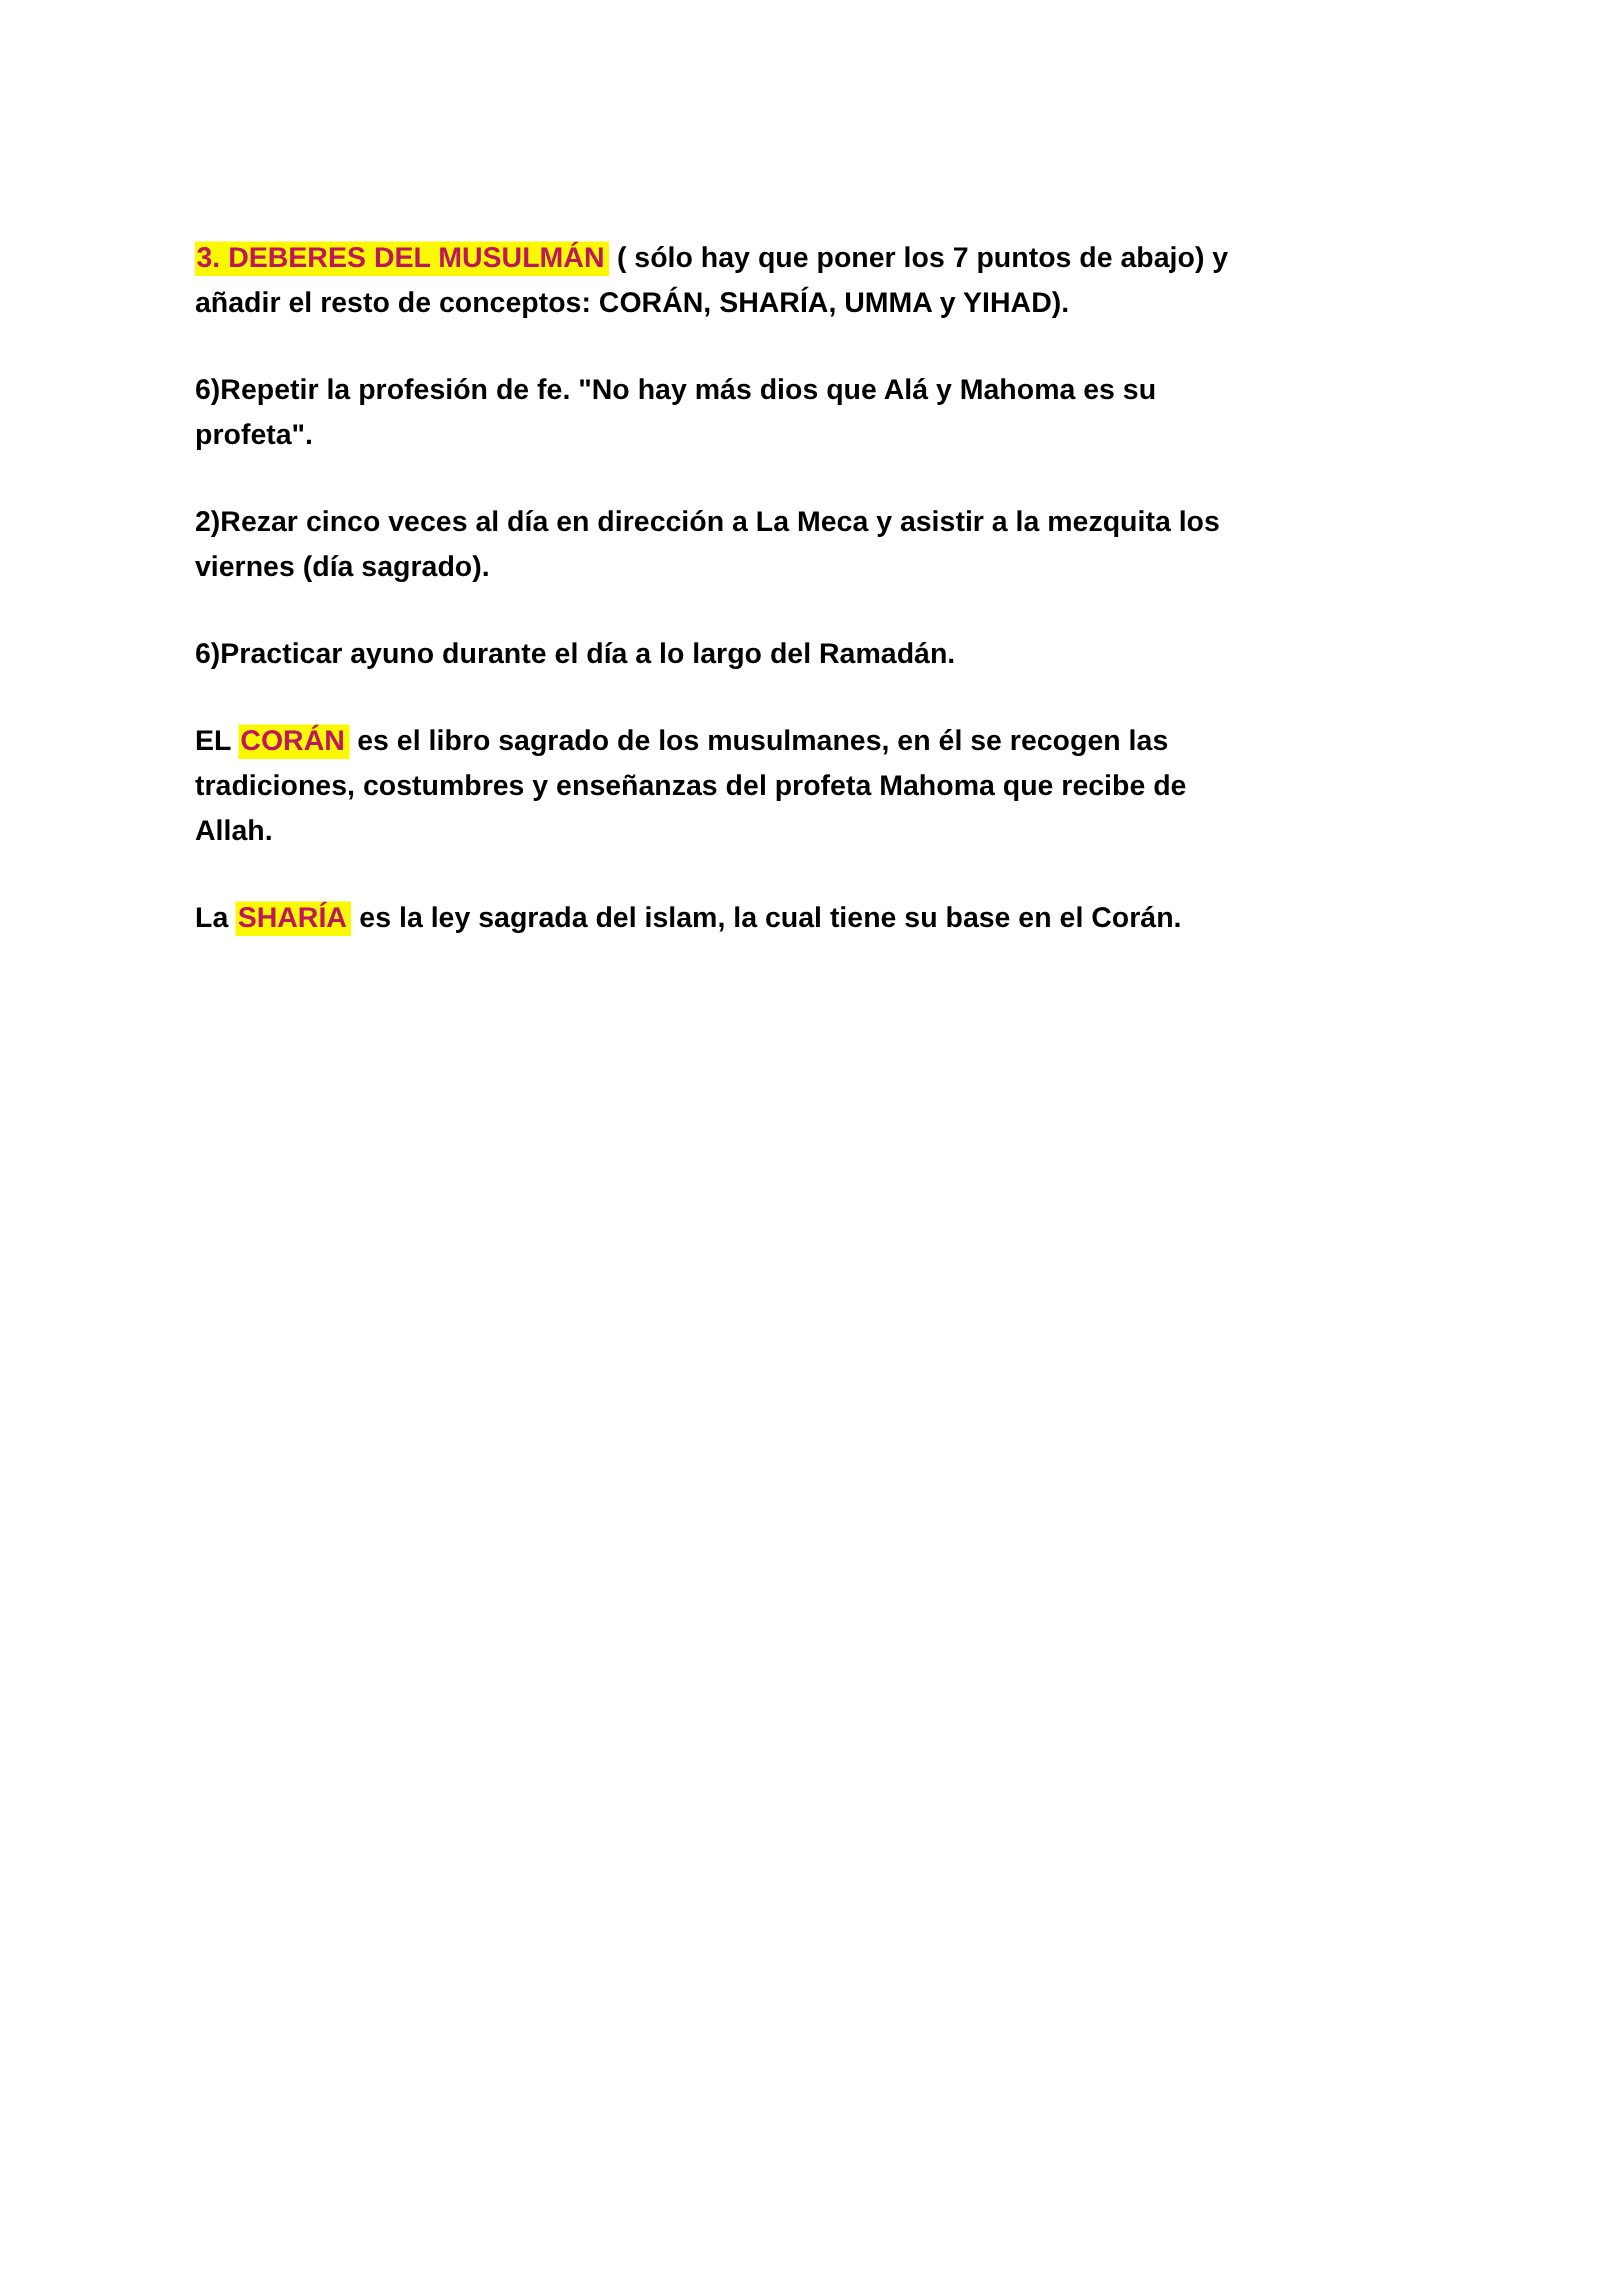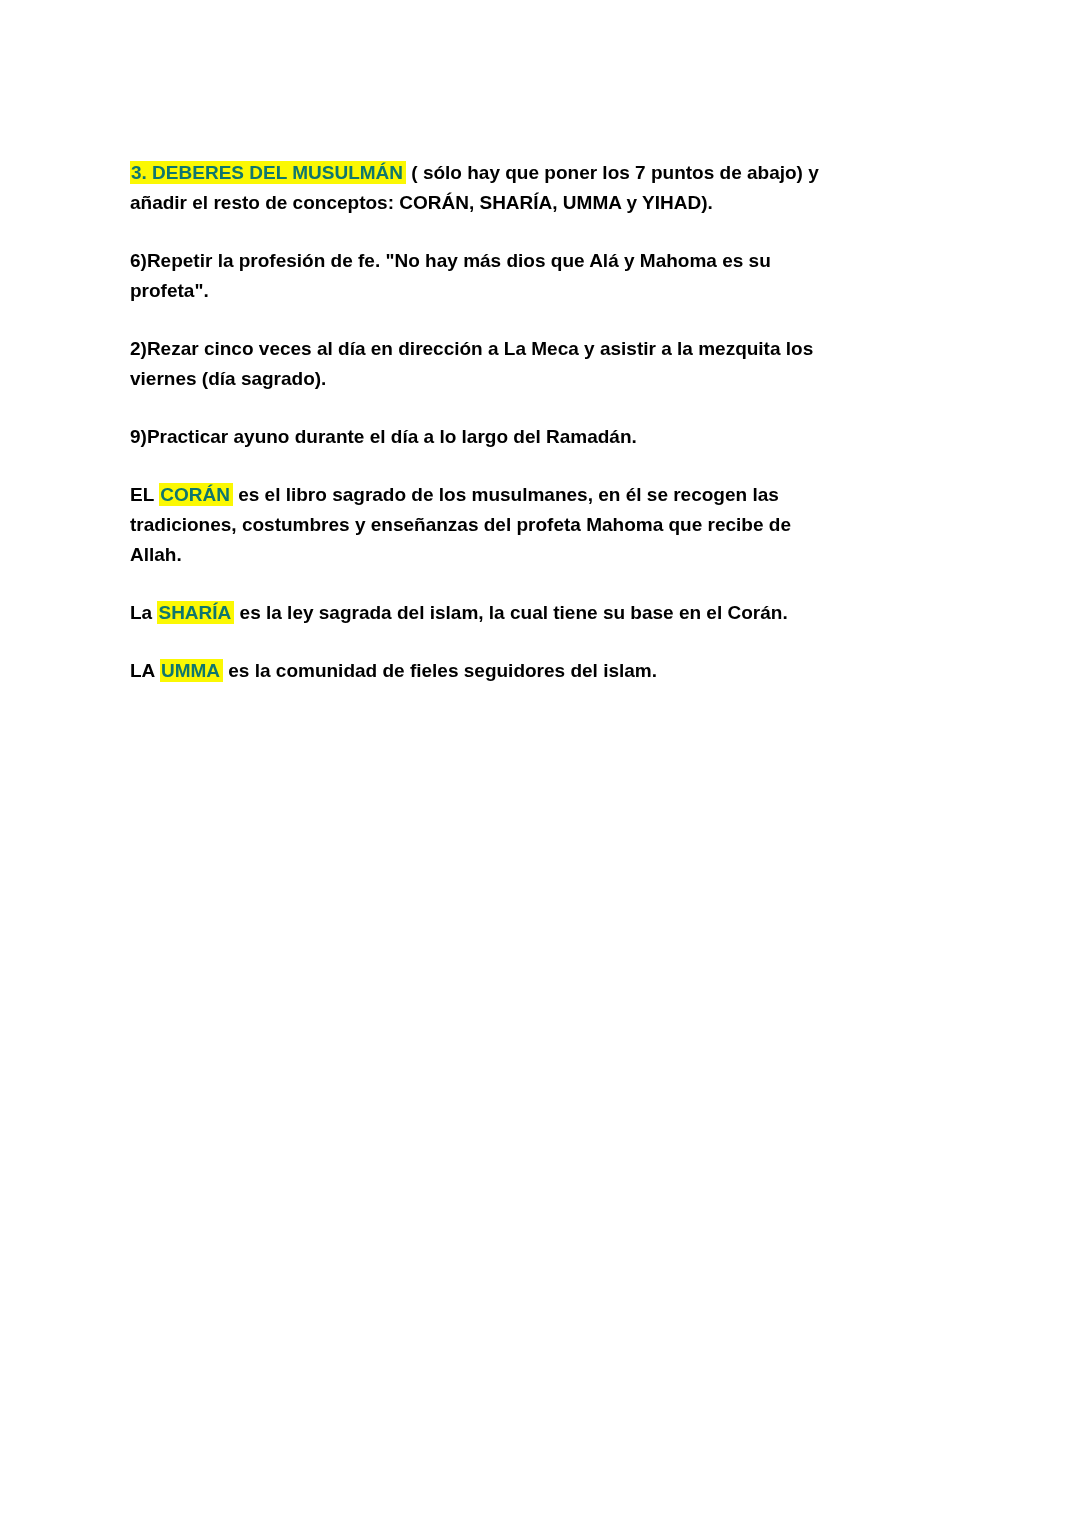--- a/index.html
+++ b/index.html
@@ -27,21 +27,21 @@
   .para {
     margin: 0 0 28px 0;
     font-size: 19px;
     font-weight: bold;
     line-height: 30px;
     white-space: pre-line;
     color: #000000;
   }
   .hl {
     background: #fbf803;
-    color: #0f766e;
+    color: #be185d;
     padding: 1px 3px 1px 1px;
   }
   .term {
     text-decoration-thickness: 2px;
     text-underline-offset: 3px;
   }
 </style>
 </head>
 <body>
 
@@ -50,27 +50,26 @@
 
     <p class="para"><mark class="hl">3. DEBERES DEL MUSULMÁN</mark><span> ( sólo hay que poner los 7 puntos de abajo) y
 añadir el resto de conceptos: CORÁN, SHARÍA, UMMA y YIHAD).</span></p>
 
     <p class="para">6)Repetir la profesión de fe. "No hay más dios que Alá y Mahoma es su
 profeta".</p>
 
     <p class="para">2)Rezar cinco veces al día en dirección a La Meca y asistir a la mezquita los
 viernes (día sagrado).</p>
 
-    <p class="para">9)Practicar ayuno durante el día a lo largo del Ramadán.</p>
+    <p class="para">6)Practicar ayuno durante el día a lo largo del Ramadán.</p>
 
 
 
     <p class="para"><span>EL </span><mark class="hl term">CORÁN</mark><span> es el libro sagrado de los musulmanes, en él se recogen las
 tradiciones, costumbres y enseñanzas del profeta Mahoma que recibe de
 Allah.</span></p>
 
     <p class="para"><span>La </span><mark class="hl term">SHARÍA</mark><span> es la ley sagrada del islam, la cual tiene su base en el Corán.</span></p>
 
-    <p class="para"><span>LA </span><mark class="hl term">UMMA</mark><span> es la comunidad de fieles seguidores del islam.</span></p>
 
 
   </div>
 </div>
 
 </body></html>

